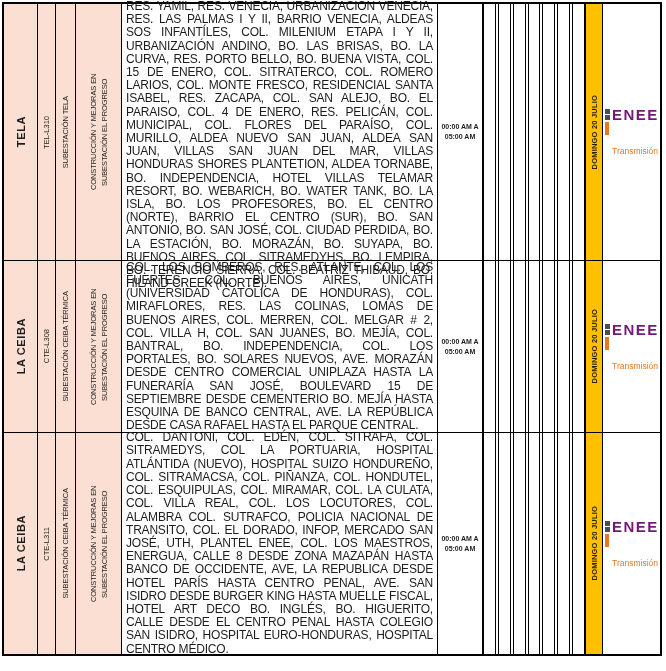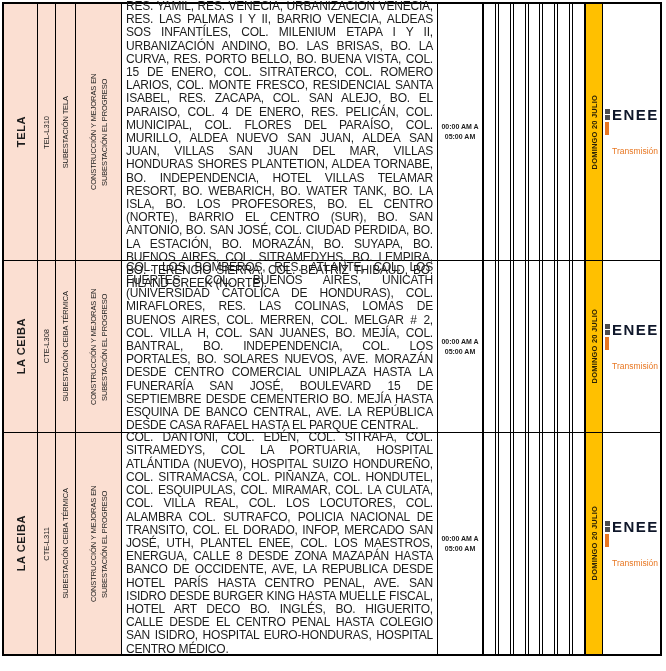--- a/index.html
+++ b/index.html
@@ -49,21 +49,21 @@
   .c-day { width:17px; background:#FFC000; }
   .c-day .vspan { font-size:7.5px; font-weight:bold; color:#2b2205; letter-spacing:.2px; }
 
   .c-logo { flex:1; border-right:none; position:relative; overflow:visible; }
   .logo { position:absolute; left:2px; top:50%; transform:translateY(-50%);
           display:flex; align-items:flex-start; gap:2px; width:72px; }
   .logo-mark { display:flex; flex-direction:column; gap:1px; padding-top:1px; }
   .logo-sq { width:5px; height:5px; background:#4D4D4F; }
   .logo-bar { width:4px; height:13px; background:#E87722; margin-top:1px; }
   .logo-text { display:flex; flex-direction:column; }
-  .logo-enee { font-size:15px; font-weight:bold; letter-spacing:1.5px; line-height:14px; color:#0f172a; white-space:nowrap; }
+  .logo-enee { font-size:15px; font-weight:bold; letter-spacing:1.5px; line-height:14px; color:#701a75; white-space:nowrap; }
   .logo-sub { font-size:8.5px; line-height:10px; color:#E87722; white-space:nowrap;margin-top:24px; }
 </style>
 </head>
 <body>
 
 <div class="sheet">
   <div class="tbl">
 
     <div class="row r1">
       <div class="cell pink c-city">

